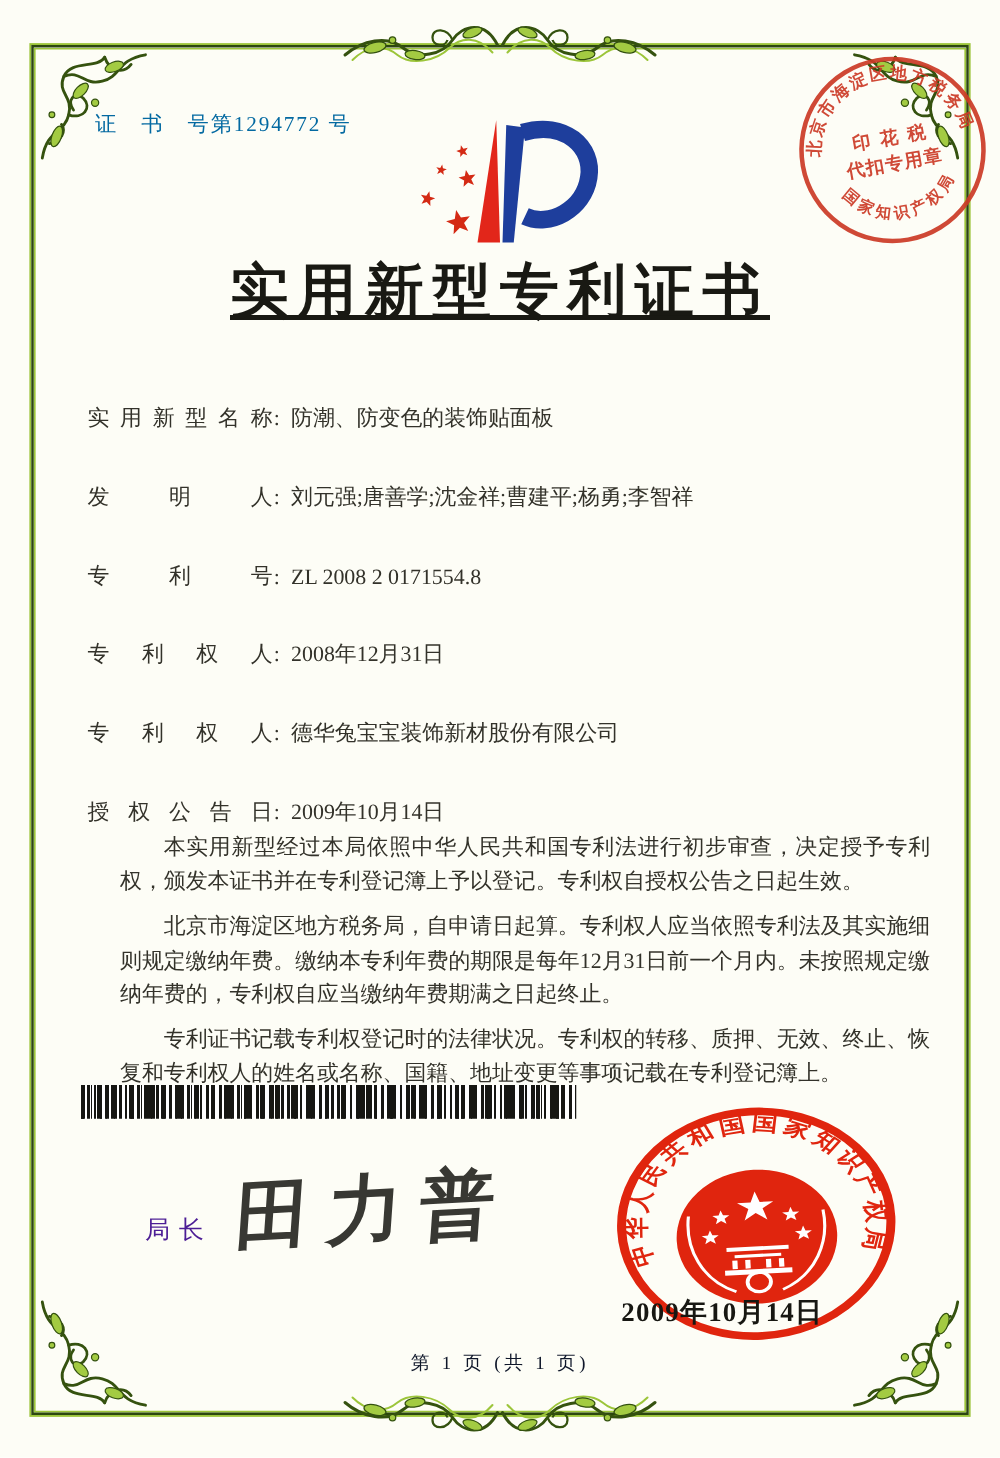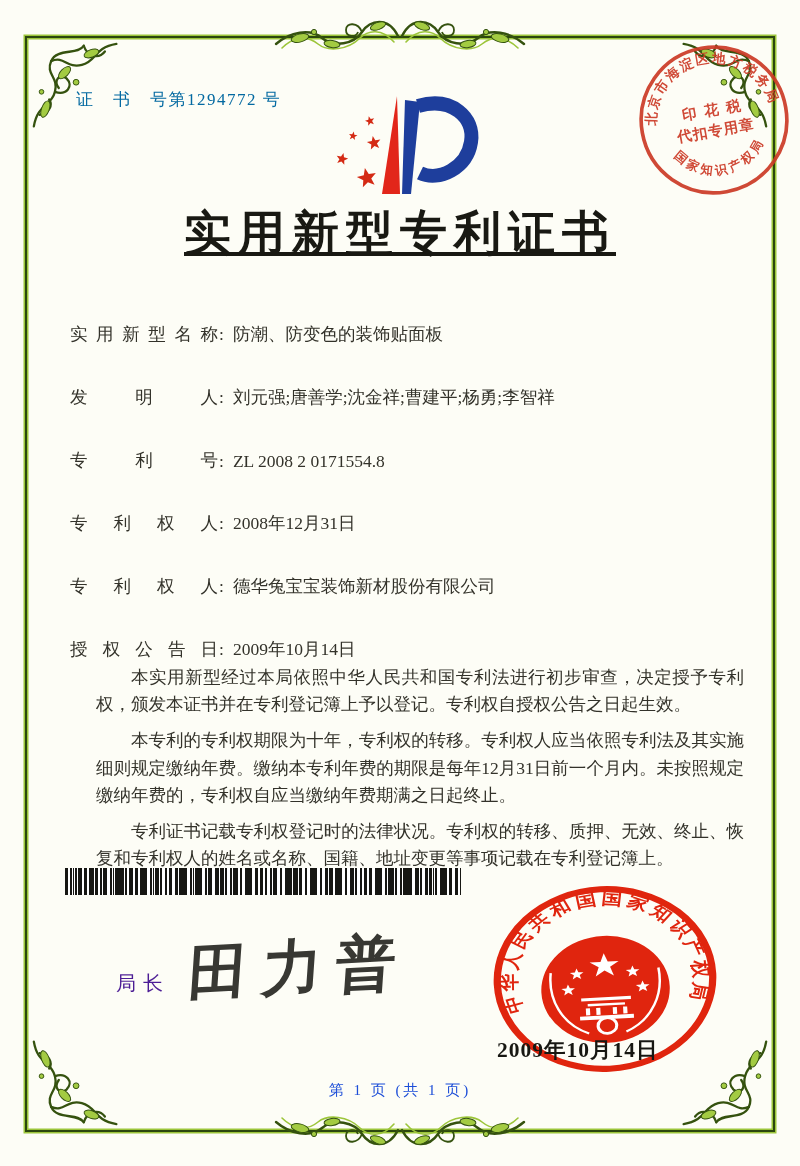--- a/index.html
+++ b/index.html
@@ -52,21 +52,21 @@
   .sig-name{
     position:absolute;left:188px;top:928px;font-size:60px;font-weight:bold;
     letter-spacing:14px;color:#23231e;transform:rotate(-3deg) skewX(-7deg);opacity:.9;
   }
   
   .sipo-seal{position:absolute;left:491px;top:884px;width:228px;height:190px;transform:rotate(-3deg);}
   .seal-date{
     position:absolute;left:497px;top:1035px;font-size:21.5px;font-weight:600;
     letter-spacing:1px;color:#171712;z-index:5;
   }
-  .footer{position:absolute;left:0;right:0;top:1081px;text-align:center;font-size:15px;letter-spacing:3px;color:#1d4ed8;}
+  .footer{position:absolute;left:0;right:0;top:1081px;text-align:center;font-size:15px;letter-spacing:3px;color:#0f172a;}
   svg text{font-family:"Liberation Serif","DejaVu Serif",serif;}
 </style>
 </head>
 <body>
 
 <div class="page">
 
   <div class="frame"></div>
 
   <svg width="0" height="0" style="position:absolute">
@@ -175,21 +175,21 @@
   </div>
   <div class="row r4">
     <span class="flabel">专利权人</span><span class="colon">:</span><span>德华兔宝宝装饰新材股份有限公司</span>
   </div>
   <div class="row r5">
     <span class="flabel">授权公告日</span><span class="colon">:</span><span>2009年10月14日</span>
   </div>
 
   <div class="body-text">
     <p>本实用新型经过本局依照中华人民共和国专利法进行初步审查，决定授予专利权，颁发本证书并在专利登记簿上予以登记。专利权自授权公告之日起生效。</p>
-    <p>本专利的专利权期限为十年，专利权的转移。专利权人应当依照专利法及其实施细则规定缴纳年费。缴纳本专利年费的期限是每年12月31日前一个月内。未按照规定缴纳年费的，专利权自应当缴纳年费期满之日起终止。</p>
+    <p>北京市海淀区地方税务局，自申请日起算。专利权人应当依照专利法及其实施细则规定缴纳年费。缴纳本专利年费的期限是每年12月31日前一个月内。未按照规定缴纳年费的，专利权自应当缴纳年费期满之日起终止。</p>
     <p>专利证书记载专利权登记时的法律状况。专利权的转移、质押、无效、终止、恢复和专利权人的姓名或名称、国籍、地址变更等事项记载在专利登记簿上。</p>
   </div>
 
   <div class="barcode"></div>
 
   <div class="sig-title">局长</div>
   <div class="sig-name">田力普</div>
 
   <svg class="sipo-seal" viewBox="0 0 220 220" preserveAspectRatio="none">
     <circle cx="110" cy="110" r="104" fill="none" stroke="#e0250e" stroke-width="7"></circle>

